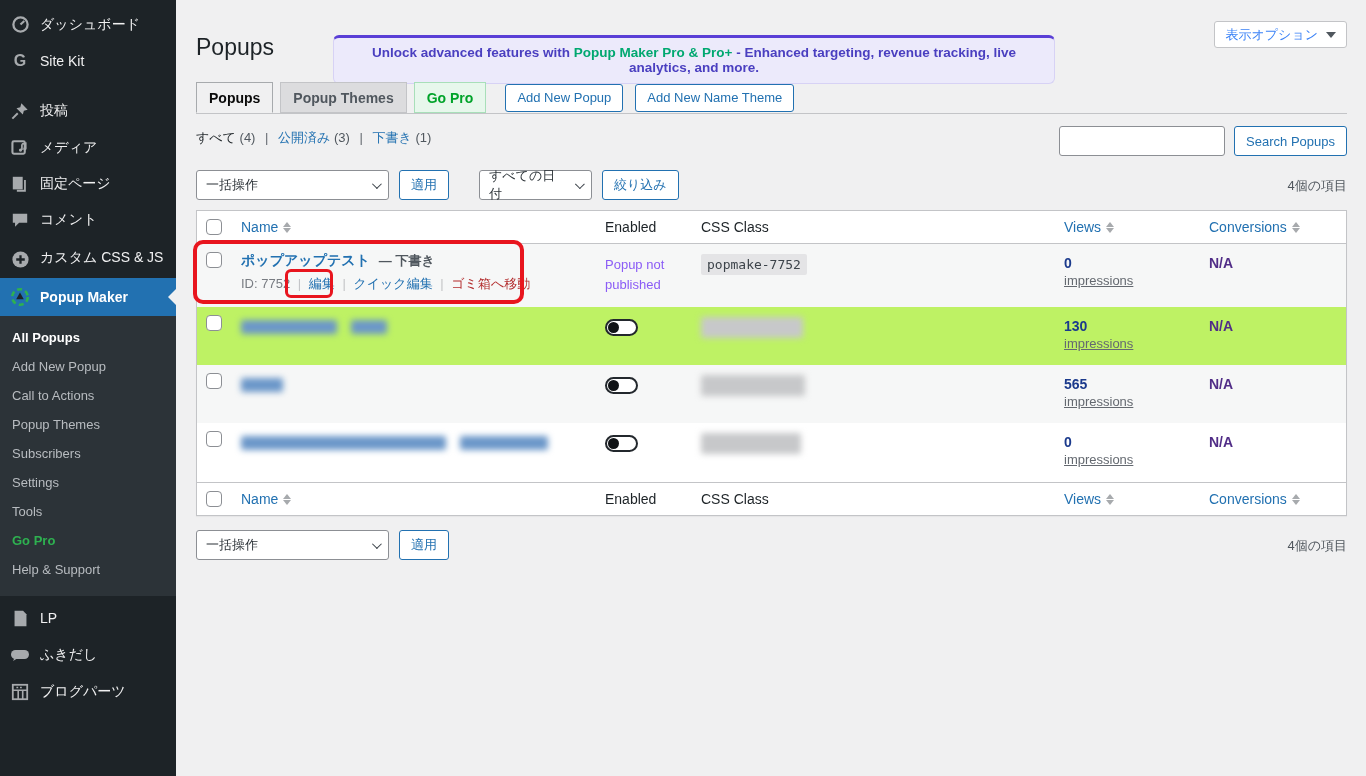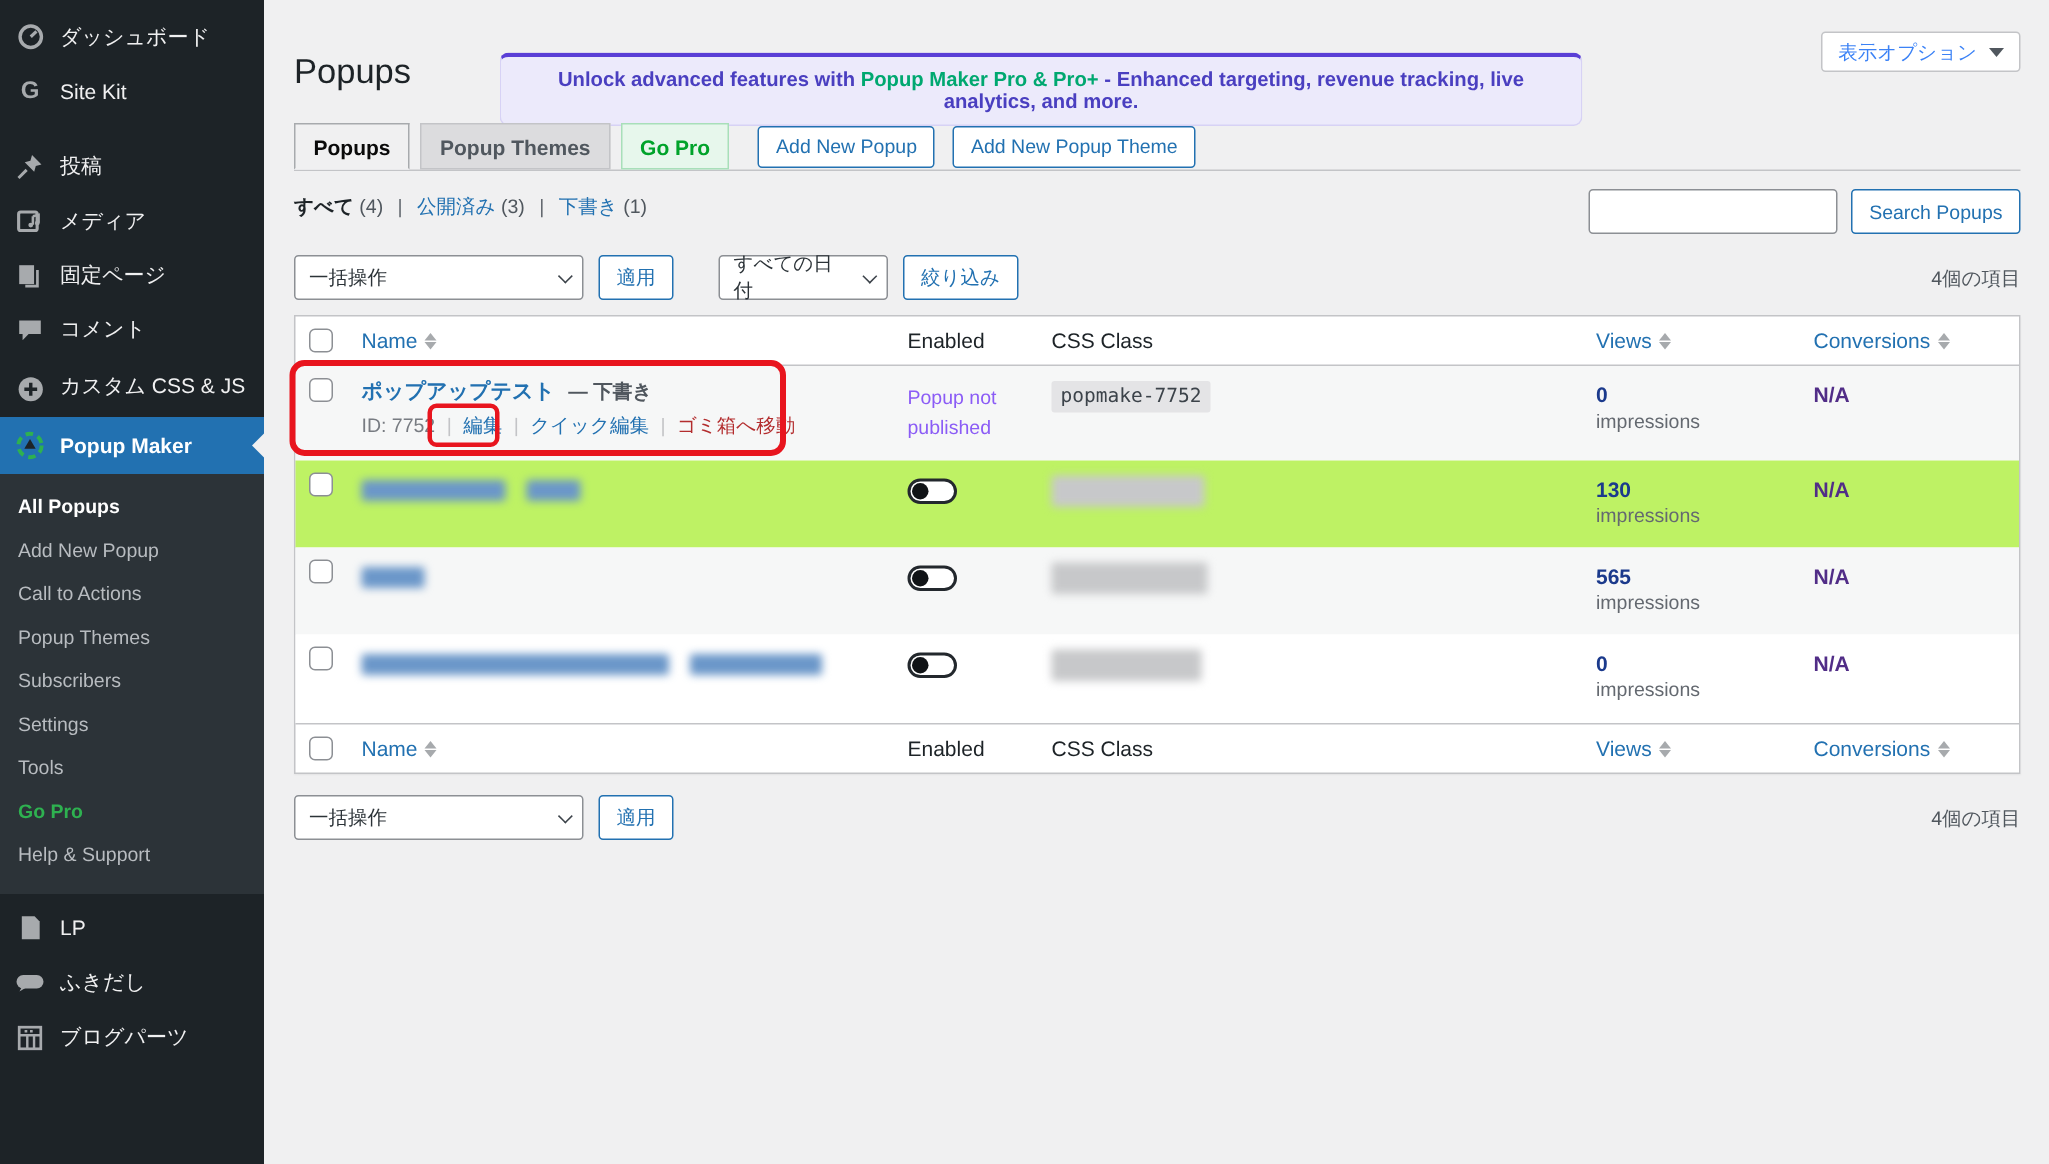--- a/index.html
+++ b/index.html
@@ -34,21 +34,21 @@
   .page-title { position:absolute; left:20px; top:34px; font-size:23px; font-weight:400; color:#1d2327; }
 
   .tabbar { position:absolute; left:20px; right:19px; top:82px; height:32px; border-bottom:1px solid #c3c4c7; display:flex; align-items:flex-end; }
   .nav-tab { display:flex; align-items:center; height:31px; padding:0 12px; margin-right:7px; font-size:14px; font-weight:700; border:1px solid #c3c4c7; background:#dcdcde; color:#50575e; cursor:pointer; }
   .nav-tab.active { background:#f0f0f1; color:#0a0a0a; border-color:#a7aaad; border-bottom-color:#f0f0f1; }
   .nav-tab.gopro { background:#e7f7ec; border-color:#a8dfb9; color:#00a32a; }
   .btn { display:inline-flex; align-items:center; justify-content:center; height:30px; padding:0 11px; background:#fff; border:1px solid #2271b1; border-radius:3px; color:#2271b1; font-size:13px; cursor:pointer; white-space:nowrap; }
   .tabbar .btn { height:28px; align-self:center; margin-left:12px; }
 
   .subsubsub { position:absolute; left:20px; top:129px; font-size:13px; color:#646970; }
-  .subsubsub .cur { font-weight:700; color:#1d2327;margin-top:40px; }
+  .subsubsub .cur { font-weight:400; color:#1d2327;margin-top:40px; }
   .subsubsub a { color:#2271b1; text-decoration:none; cursor:pointer; }
   .subsubsub .cnt { color:#50575e; }
   .subsubsub .pipe { margin:0 6px; color:#646970; }
 
   .searchbar { position:absolute; right:19px; top:126px; display:flex; gap:9px; }
   .searchbar input { width:166px; height:30px; border:1px solid #8c8f94; border-radius:3px; background:#fff; padding:0 8px; font-size:13px; }
 
   .tablenav { position:absolute; left:20px; display:flex; gap:10px; align-items:center; }
   .tablenav.top { top:170px; } .tablenav.bottom { top:530px; }
   .wp-select { display:inline-flex; align-items:center; justify-content:space-between; height:30px; border:1px solid #8c8f94; border-radius:3px; background:#fff; padding:0 9px; font-size:13px; color:#2c3338; cursor:pointer; }
@@ -81,21 +81,21 @@
 
   .row-title { font-size:14px; font-weight:700; color:#2271b1; cursor:pointer; text-decoration:none; }
   .row-state { font-size:13px; font-weight:700; color:#50575e; margin-left:5px; }
   .row-actions { margin-top:5px; font-size:13px; color:#787c82; }
   .row-actions .pipe { color:#c3c4c7; margin:0 4px; }
   .row-actions .lnk { color:#2271b1; cursor:pointer; }
   .row-actions .trash { color:#b32d2e; cursor:pointer; }
   .enabled-text { font-size:13px; color:#8b5cf6; line-height:1.5; padding-top:3px; }
   .code-chip { display:inline-block; font-family:"DejaVu Sans Mono","Liberation Mono",monospace; font-size:13px; color:#3c434a; background:#e4e4e6; padding:3px 6px; border-radius:2px; margin-top:2px; }
   .views-num { font-size:14px; font-weight:700; color:#1b3a8c; padding-top:3px; }
-  .views-unit { font-size:13px; color:#646970; margin-top:2px; }
+  .views-unit { font-size:13px; color:#646970; margin-top:2px;text-decoration:underline; }
   .na { font-size:14px; font-weight:700; color:#512d87; padding-top:3px; }
 
   .toggle { position:relative; display:inline-block; width:33px; height:17px; border:2px solid #23282d; border-radius:10px; background:#fff; margin-top:4px; cursor:pointer; }
   .toggle::after { content:""; position:absolute; left:1px; top:1px; width:11px; height:11px; background:#101316; border-radius:50%; }
 
   .blur-name { display:inline-block; height:14px; border-radius:2px; background:#6b97c9; filter:blur(3px); margin-right:10px; vertical-align:middle; }
   .blur-chip { display:inline-block; height:21px; background:#c7c8ca; filter:blur(3px); border-radius:2px; margin-top:2px; }
 
   
   .anno { position:absolute; border:4px solid #e8151e; border-radius:10px; pointer-events:none; z-index:9; }
@@ -230,21 +230,21 @@
       <span class="tri"></span>
     </div>
 
     <h1 class="page-title">Popups</h1>
 
     <div class="tabbar">
       <div class="nav-tab active">Popups</div>
       <div class="nav-tab">Popup Themes</div>
       <div class="nav-tab gopro">Go Pro</div>
       <div class="btn">Add New Popup</div>
-      <div class="btn">Add New Popup Theme</div>
+      <div class="btn">Add New Name Theme</div>
     </div>
 
     <div class="subsubsub">
       <span class="cur">すべて</span>
       <span class="cnt">(4)</span>
       <span class="pipe">|</span>
       <a>公開済み</a>
       <span class="cnt">(3)</span>
       <span class="pipe">|</span>
       <a>下書き</a>

